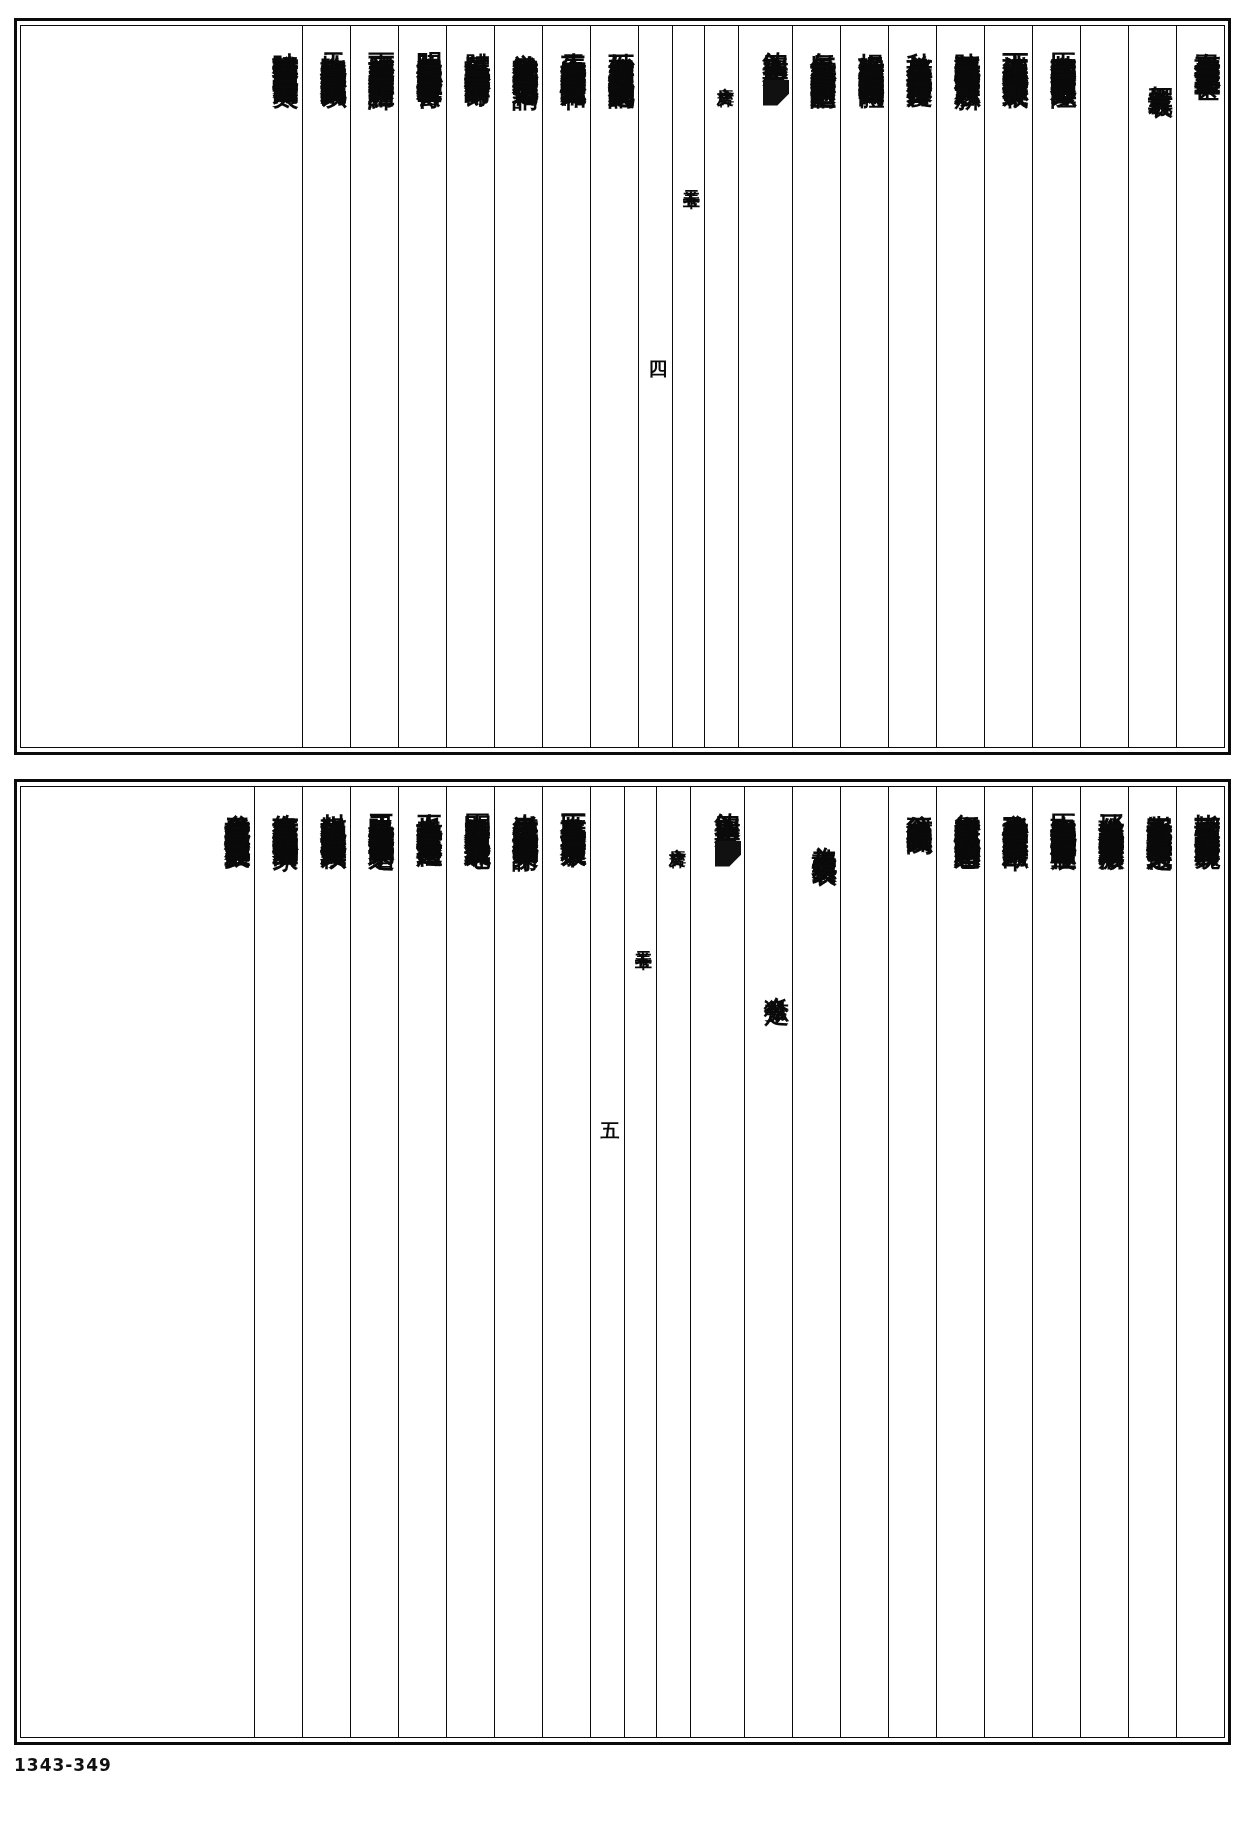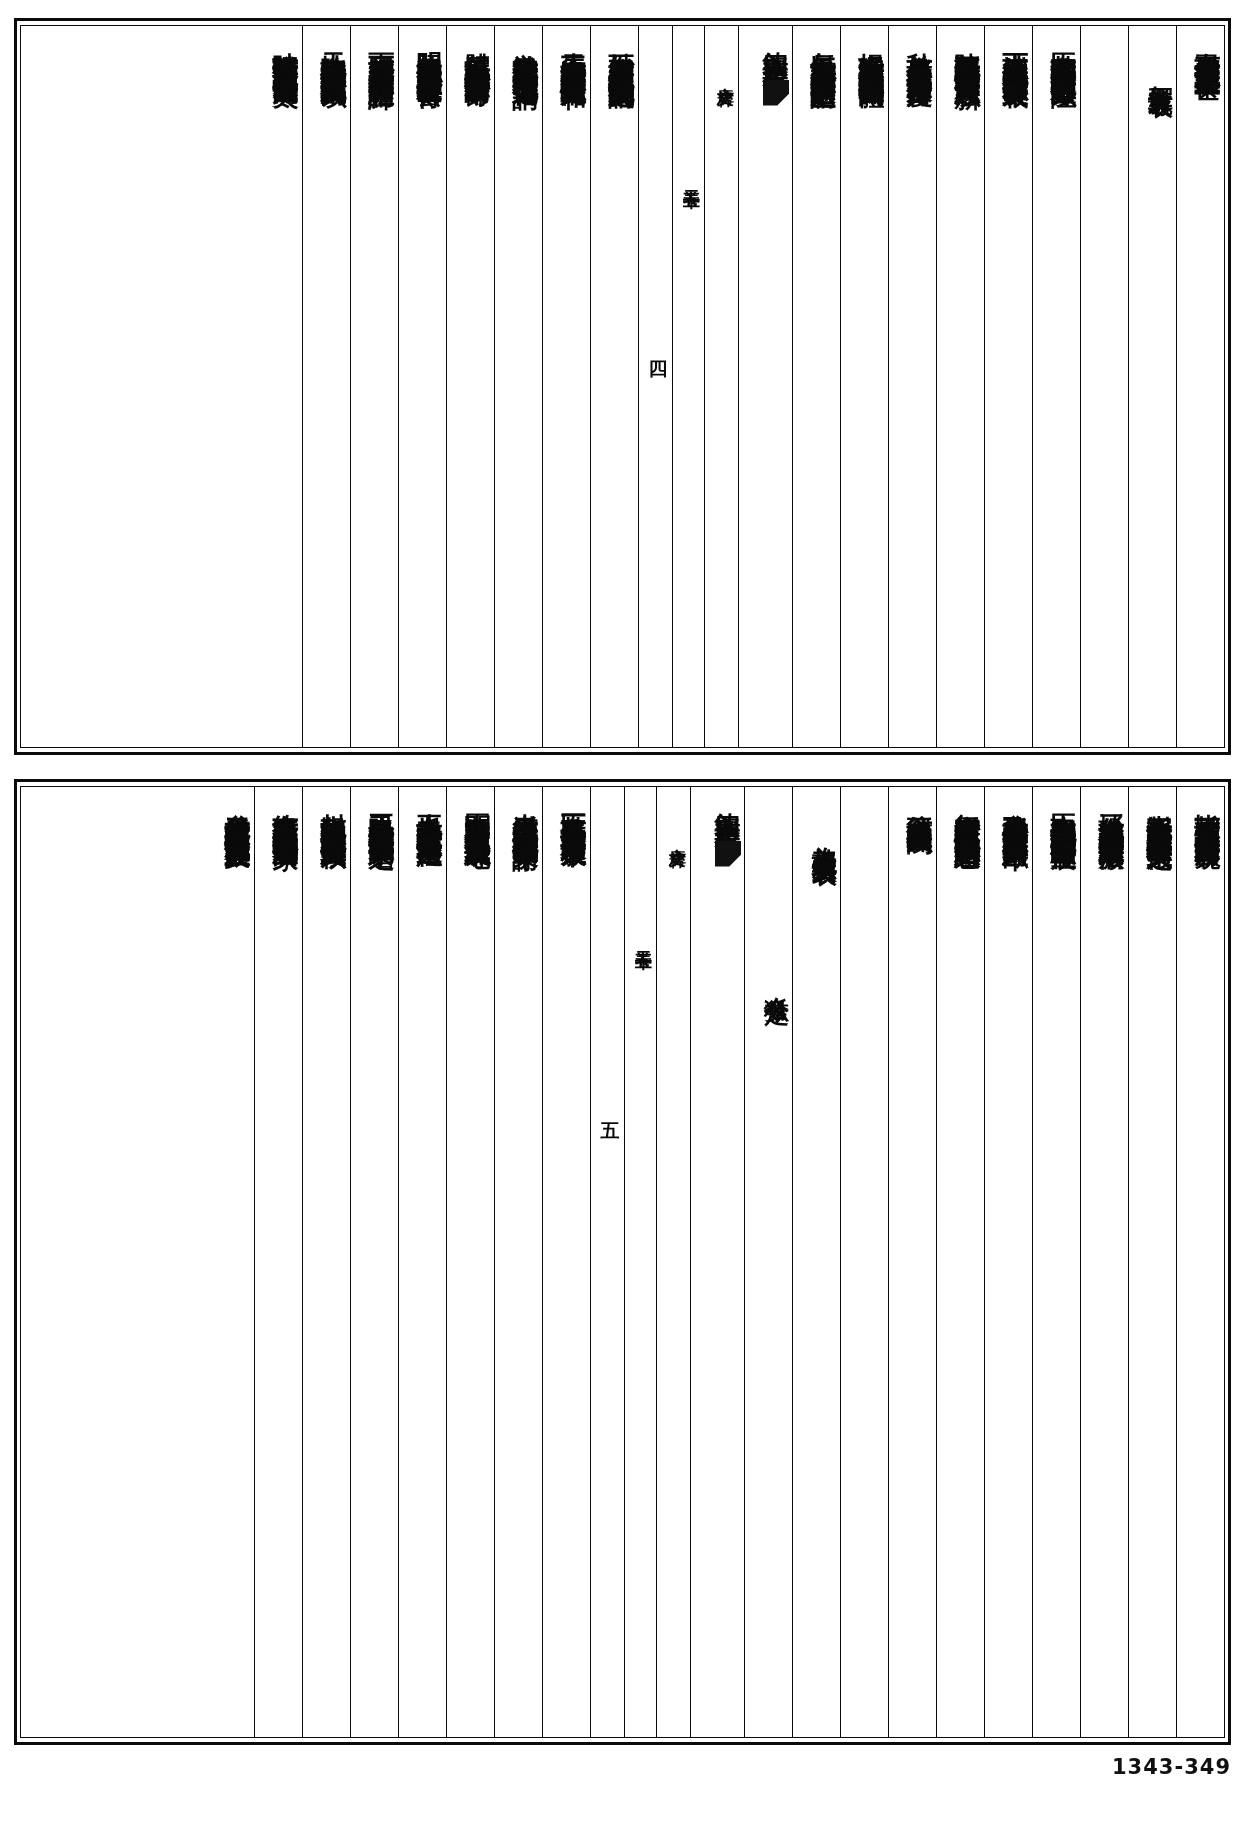--- a/index.html
+++ b/index.html
@@ -105,22 +105,22 @@
     width: 34px;
     flex: 0 0 34px;
     font-size: 19px;
     padding-top: 320px;
   }
   .col.author {
     padding-top: 190px;
     font-size: 25px;
   }
   .footer {
-    text-align: right;
-    font-size: 21px;
+    text-align: left;
+    font-size: 17px;
     font-weight: 700;
     letter-spacing: 1px;
     margin-top: 10px;
     font-family: "DejaVu Sans", "Liberation Sans", sans-serif;
     color: #111;
   }
 </style>
 </head>
 <body>
 

